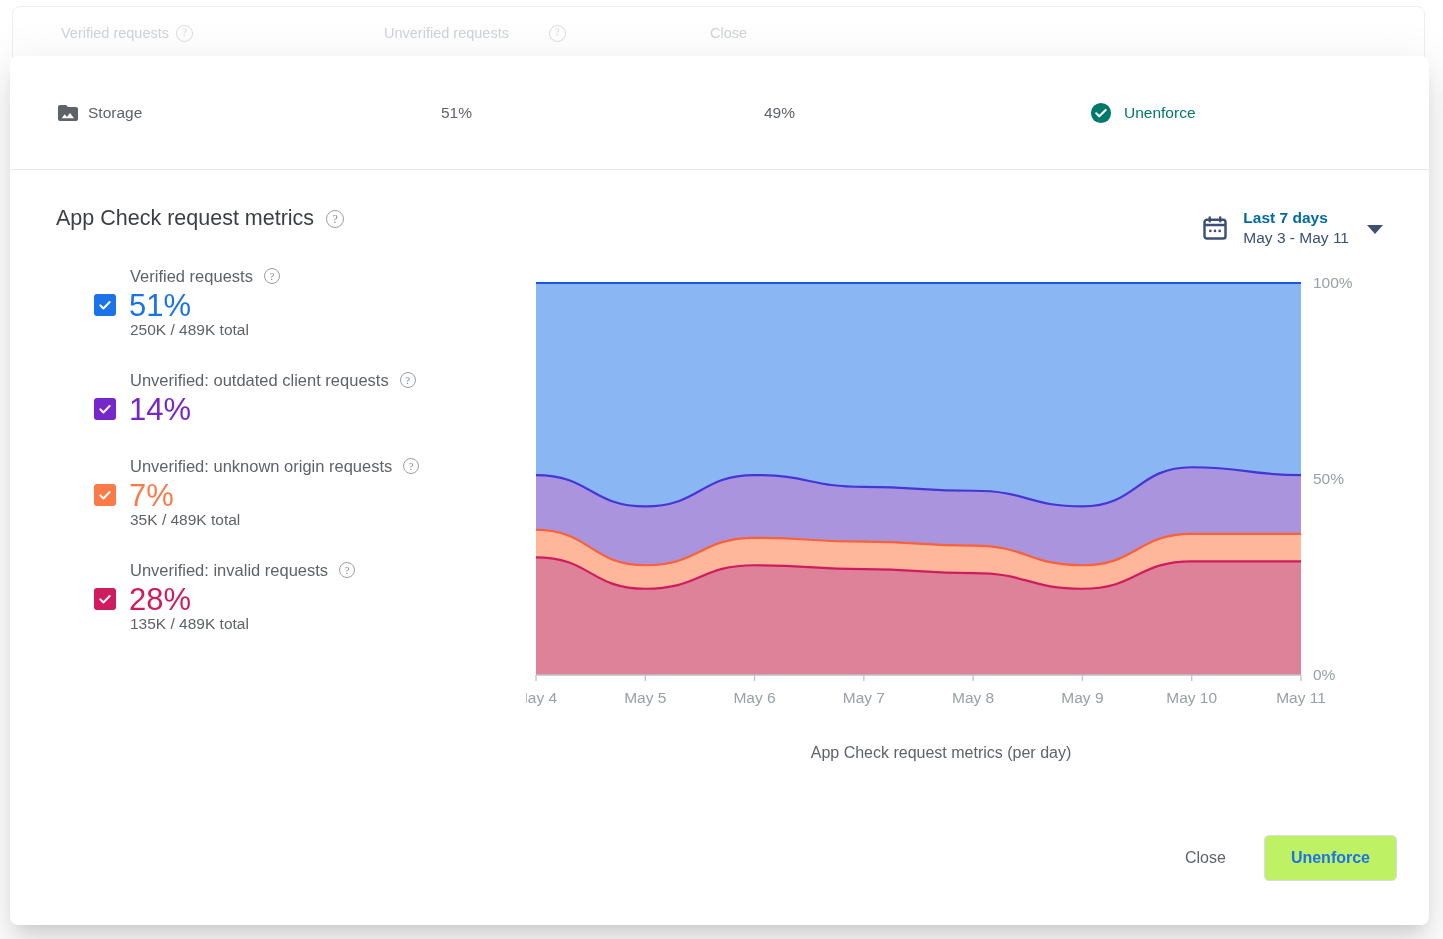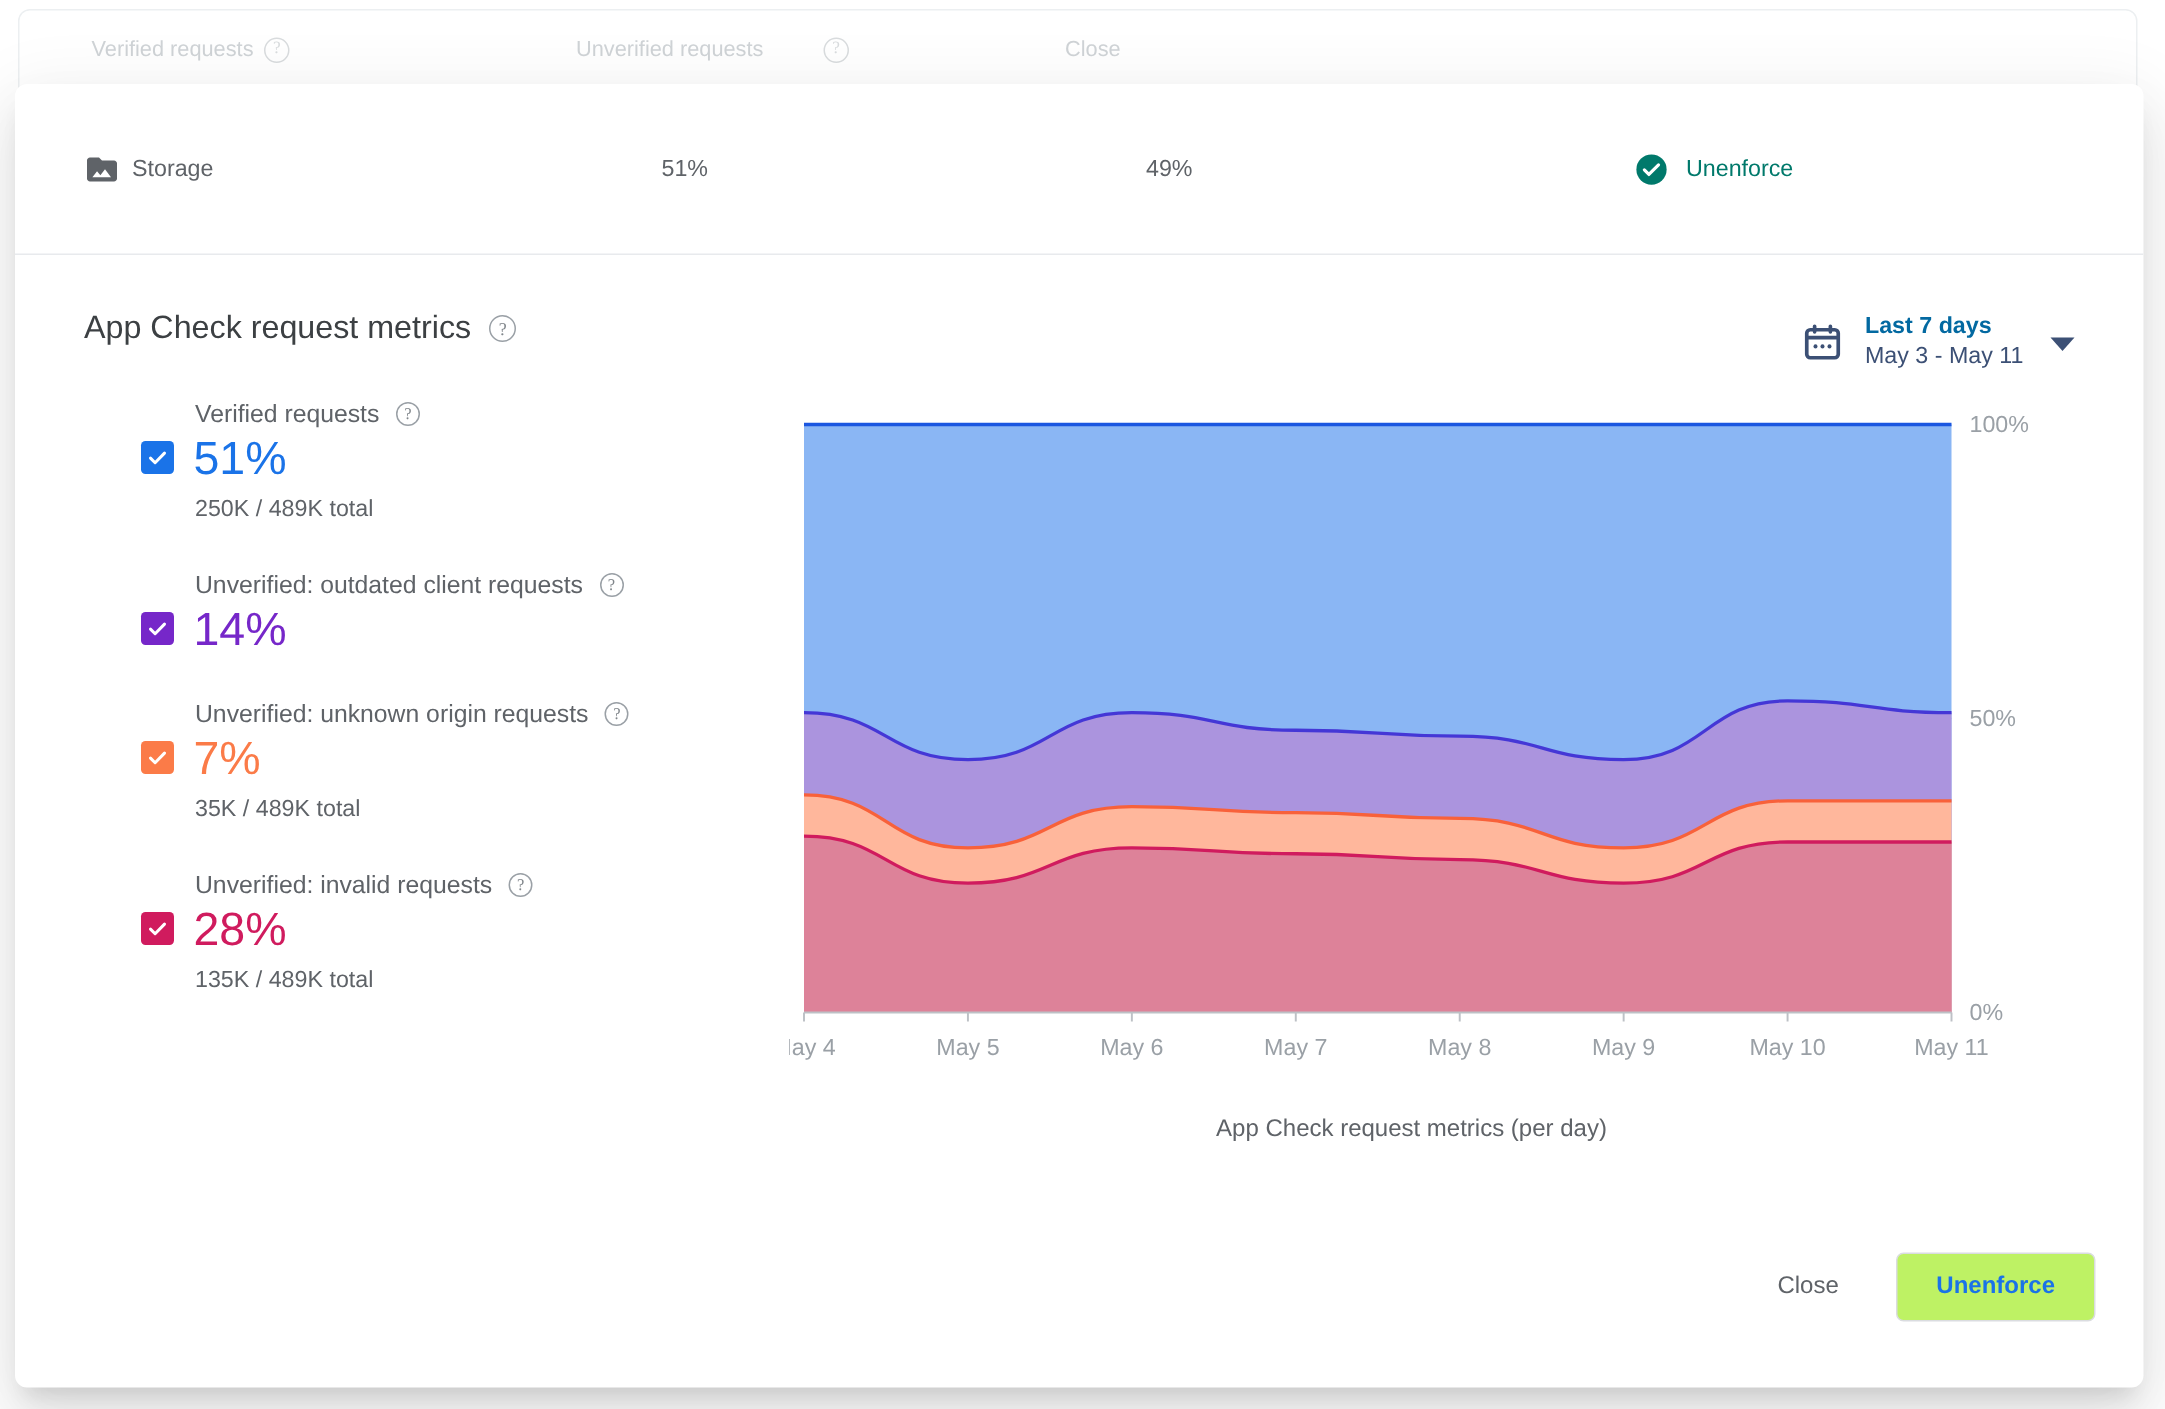--- a/index.html
+++ b/index.html
@@ -132,21 +132,21 @@
   .legend-value-row { display:flex; align-items:center; gap: 13px; }
   .cbx {
     width: 22px; height: 22px; border-radius: 3px;
     display: flex; align-items:center; justify-content:center;
     flex: none; cursor: pointer;
   }
   .cbx svg { width: 16px; height: 16px; display:block; }
   .legend-pct { font-size: 31px; font-weight: 400; line-height: 1; }
   .legend-sub {
     font-size: 15.5px; color: #5f6368;
-    margin-top: 10px; padding-left: 36px;
+    padding-left: 36px;
   }
 
   
   .chart-wrap { flex: 1; position: relative; }
   .chart-svg { display: block; }
   .chart-caption {
     text-align: center;
     font-size: 16px;
     color: #5f6368;
     margin-top: 17px;

